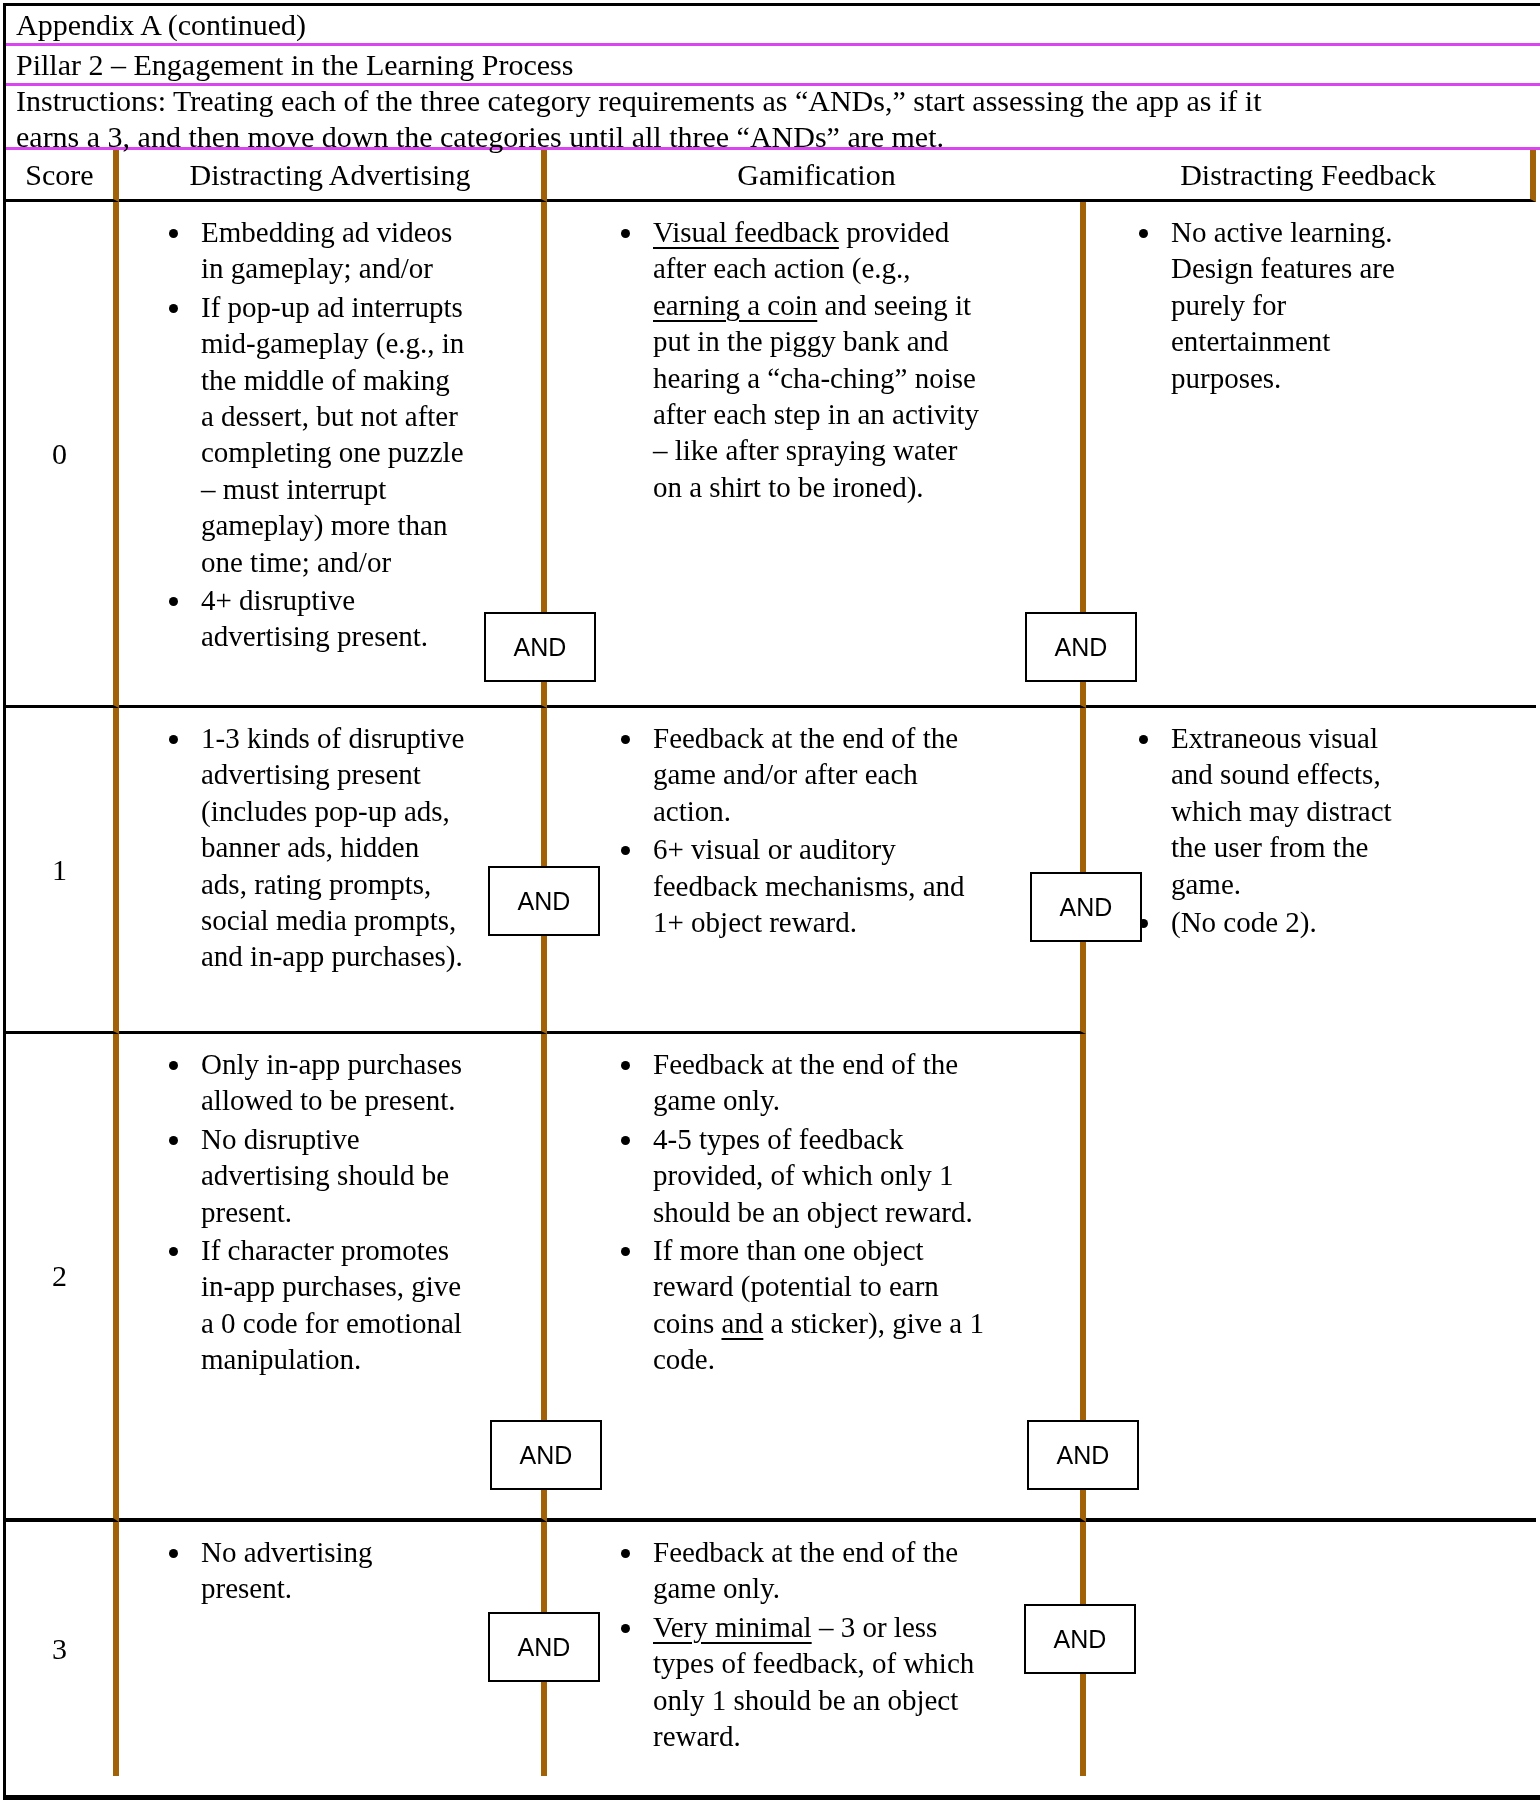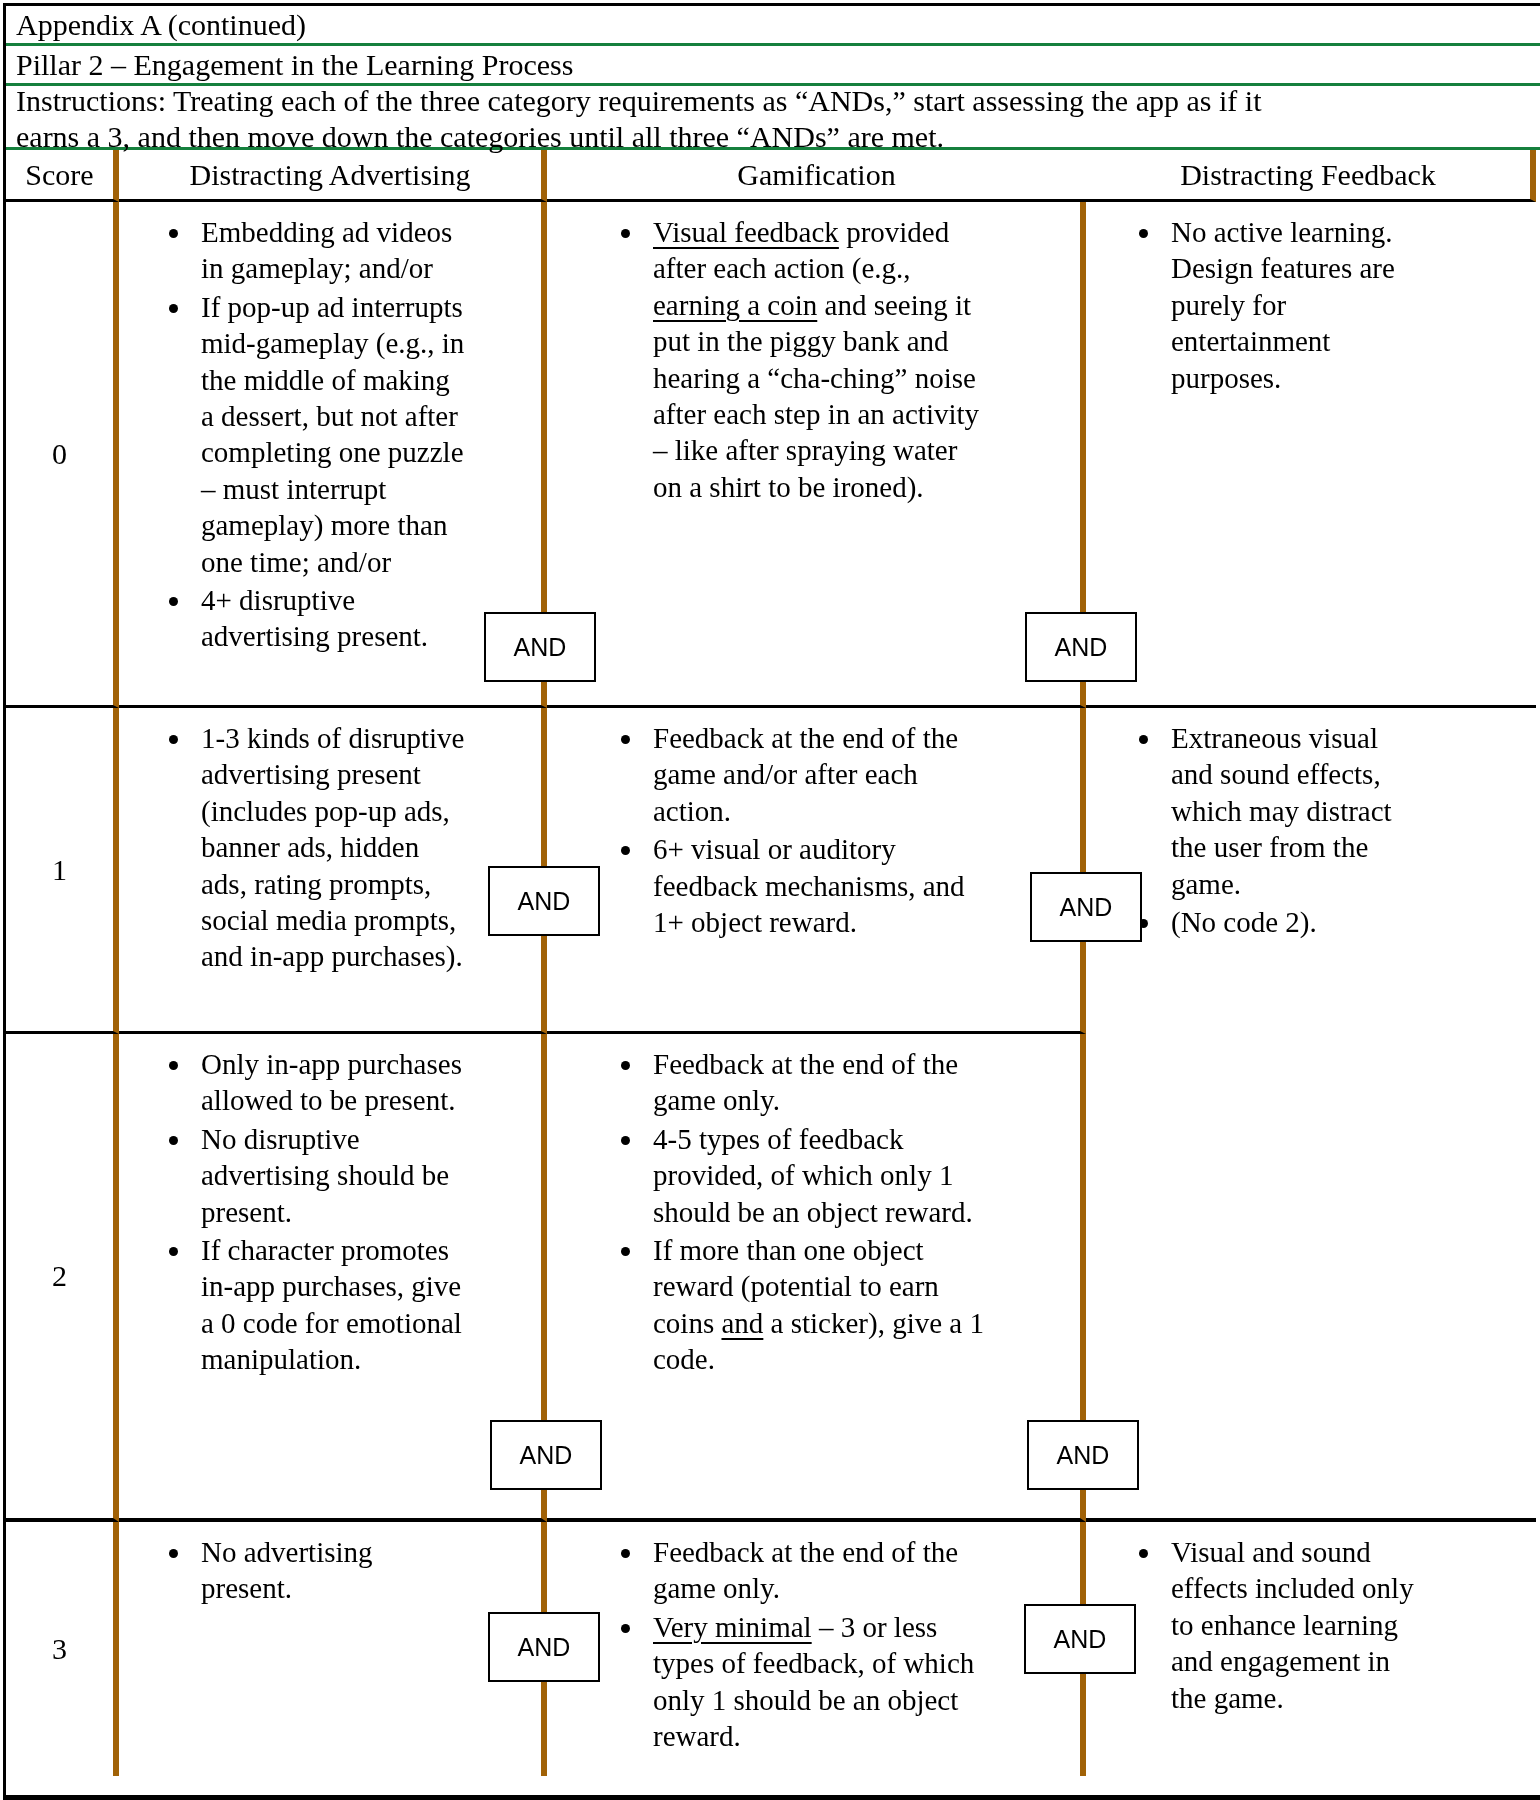--- a/index.html
+++ b/index.html
@@ -1,20 +1,20 @@
 <!DOCTYPE html>
 <html><head>
 <meta charset="utf-8">
 <style>
   html,body{margin:0;padding:0;background:#fff;}
   body{width:1540px;height:1800px;position:relative;color:#000;
        font-family:"Liberation Serif", serif;}
   .page{position:relative;width:1534px;height:1789px;margin:3px 0 0 3px;
         border:3px solid #000;border-bottom-width:5px;box-sizing:content-box;background:#fff;}
-  .strip{box-sizing:border-box;border-bottom:3px solid #15803d;padding:1px 10px 0 10px;
+  .strip{box-sizing:border-box;border-bottom:3px solid #d946ef;padding:1px 10px 0 10px;
          font-size:30px;display:flex;align-items:center;}
   .strip.h40{height:40px;}
   .strip.instructions{height:64px;align-items:center;line-height:36px;padding-top:5px;}
   .strip span{white-space:pre-line;}
   .grid{display:grid;grid-template-columns:113px 428px 539px 450px;
         grid-template-rows:52px 506px 326px 488px 254px;width:1530px;}
   .hcell{box-sizing:border-box;display:flex;align-items:center;justify-content:center;
          font-size:30px;}
   .cell{box-sizing:border-box;font-size:29px;line-height:36.4px;padding-top:10px;overflow:hidden;}
   .score{box-sizing:border-box;display:flex;align-items:center;justify-content:center;font-size:30px;}
@@ -172,29 +172,20 @@
     <div class="cell fb br">
         <ul>
           <li><span>Feedback at the end of the
 game only.</span></li>
           <li><span class="u">Very minimal</span><span> – 3 or less
 types of feedback, of which
 only 1 should be an object
 reward.</span></li>
         </ul>
       </div>
-    <div class="cell gam">
-        <ul>
-          <li><span>Visual and sound
-effects included only
-to enhance learning
-and engagement in
-the game.</span></li>
-        </ul>
-      </div>
   </div>
 
   <div class="andbox and-r0-l">AND</div>
   <div class="andbox and-r0-r">AND</div>
   <div class="andbox and-r1-l">AND</div>
   <div class="andbox and-r1-r">AND</div>
   <div class="andbox and-r2-l">AND</div>
   <div class="andbox and-r2-r">AND</div>
   <div class="andbox and-r3-l">AND</div>
   <div class="andbox and-r3-r">AND</div>

